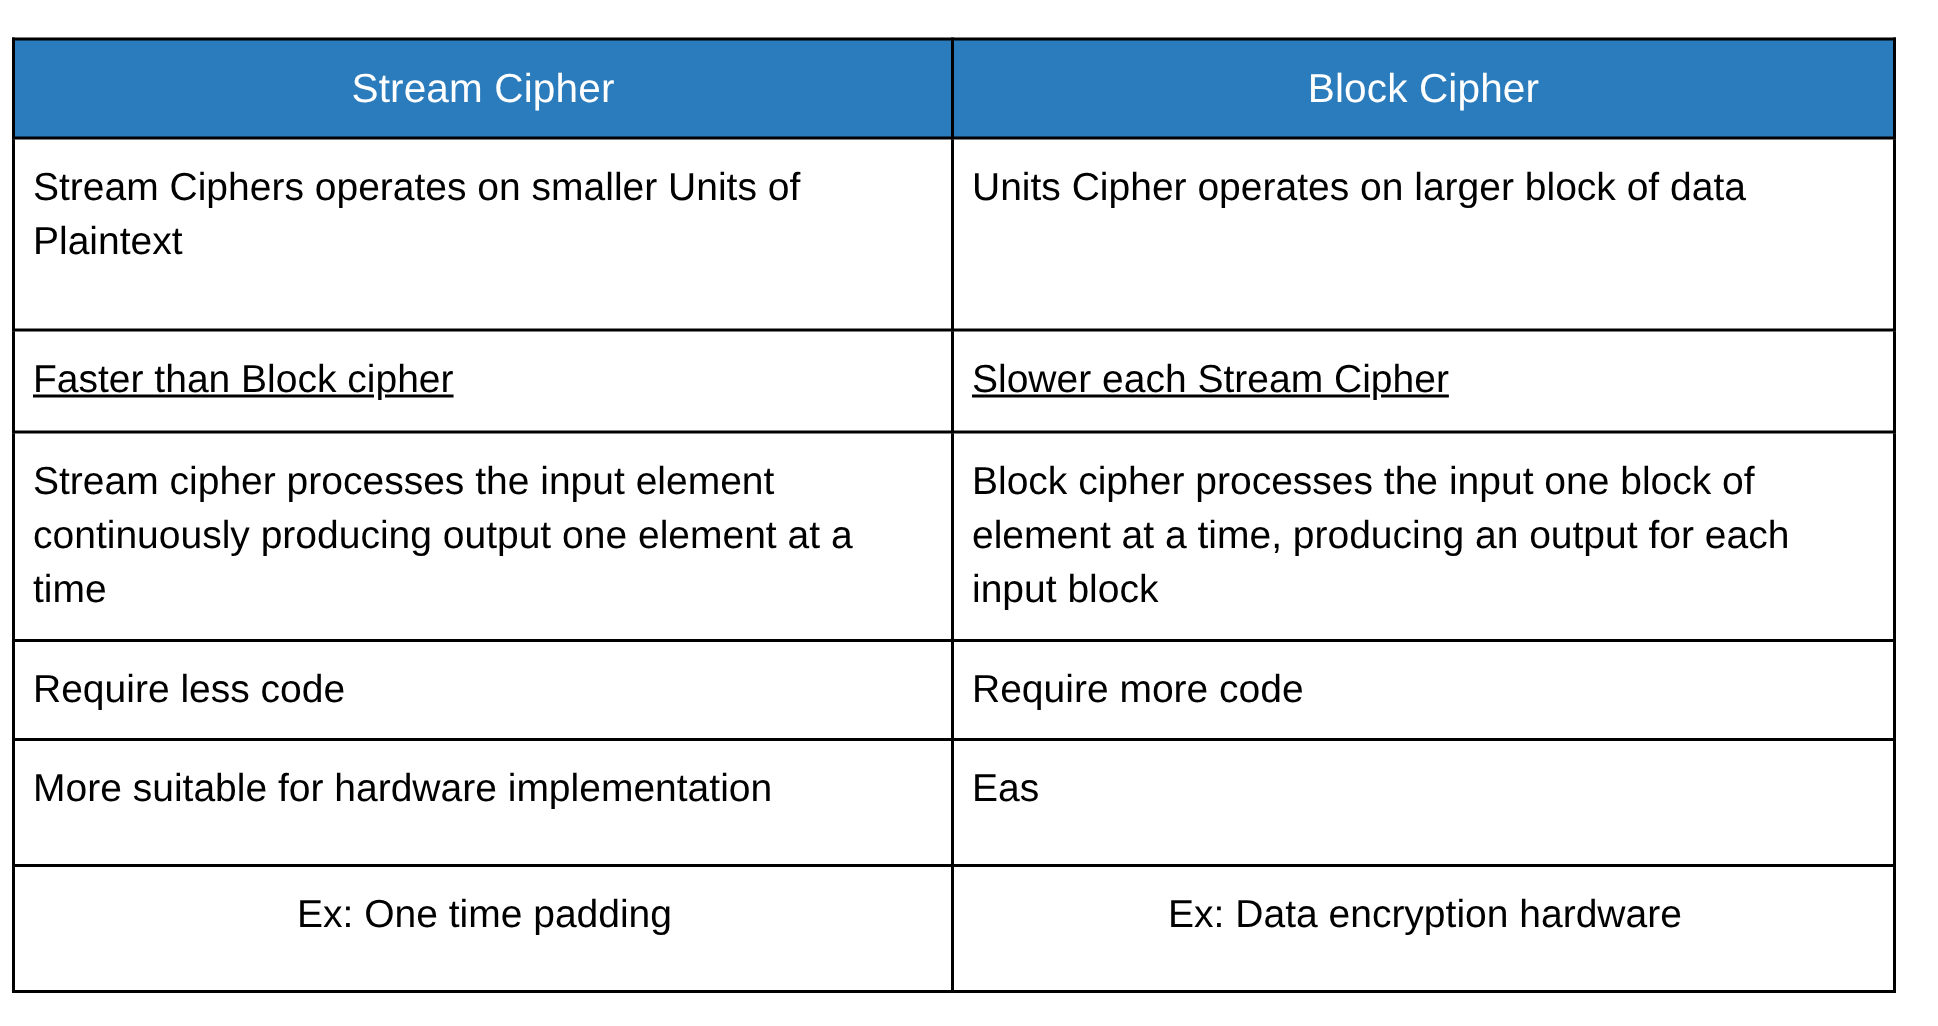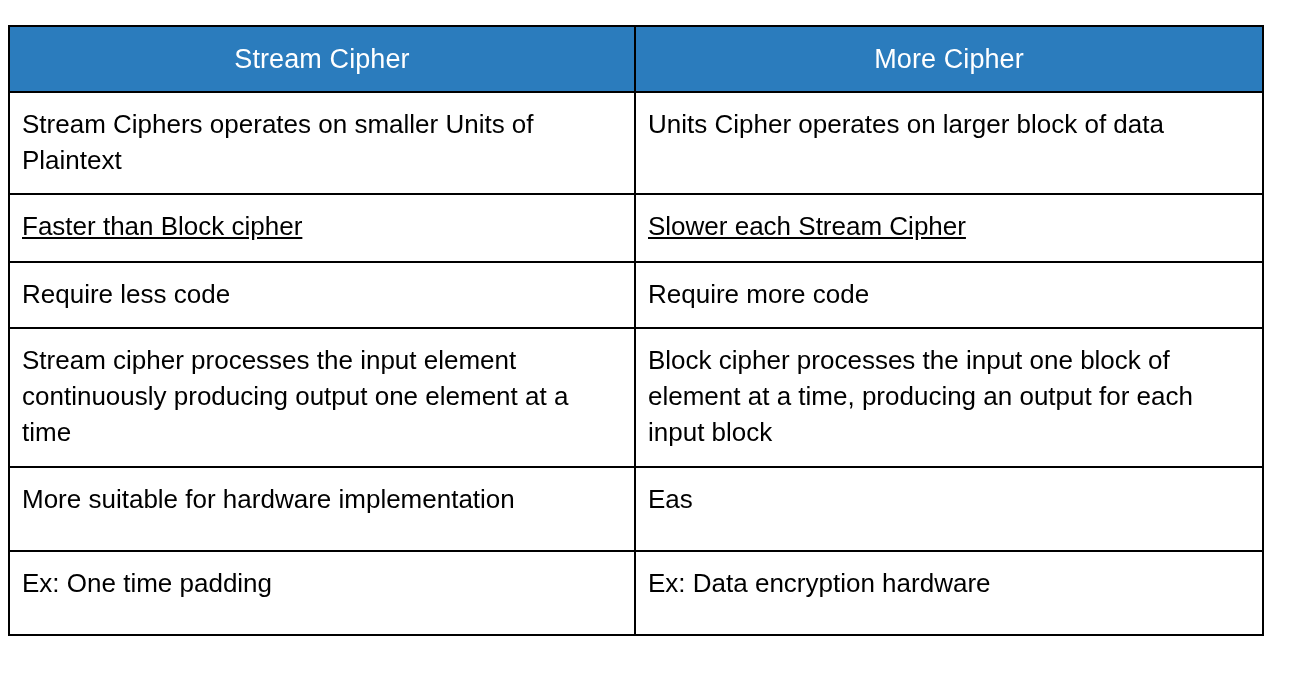--- a/index.html
+++ b/index.html
@@ -59,78 +59,78 @@
     text-align: left;
     padding: 13px 10px 13px 12px;
   }
 
   .cell-text {
     display: block;
     white-space: pre-line;
   }
 
   
-  tr[data-name="table-row"][data-row="0"] td { height: 102px; }
+  tr[data-name="table-row"][data-row="0"] td { height: 128px; }
   tr[data-name="table-row"][data-row="1"] td { height: 68px; text-decoration: underline; }
   tr[data-name="table-row"][data-row="2"] td { height: 139px; }
   tr[data-name="table-row"][data-row="3"] td { height: 66px; }
   tr[data-name="table-row"][data-row="4"] td { height: 84px; }
-  tr[data-name="table-row"][data-row="5"] td { height: 84px; }
+  tr[data-name="table-row"][data-row="5"] td { height: 84px; text-align: center; }
   tr[data-name="table-row"][data-row="6"] td { height: 67px; }
 </style>
 </head>
 <body>
 
 <div class="page" data-name="page-root">
   <table class="comparison-table" data-name="cipher-comparison-table">
     <colgroup>
       <col class="col-left">
       <col class="col-right">
     </colgroup>
     <thead data-name="table-header">
       <tr data-name="table-header-row">
         <th data-name="column-header-stream-cipher">
           <span class="cell-text" data-name="column-header-stream-cipher-label">Stream Cipher</span>
         </th>
         <th data-name="column-header-block-cipher">
-          <span class="cell-text" data-name="column-header-block-cipher-label">More Cipher</span>
+          <span class="cell-text" data-name="column-header-block-cipher-label">Block Cipher</span>
         </th>
       </tr>
     </thead>
     <tbody data-name="table-body">
       <tr data-name="table-row" data-row="0">
         <td data-name="table-cell-stream">
           <span class="cell-text" data-name="table-cell-text">Stream Ciphers operates on smaller Units of Plaintext</span>
         </td>
         <td data-name="table-cell-block">
           <span class="cell-text" data-name="table-cell-text">Units Cipher operates on larger block of data</span>
         </td>
       </tr>
       <tr data-name="table-row" data-row="1">
         <td data-name="table-cell-stream">
           <span class="cell-text" data-name="table-cell-text">Faster than Block cipher</span>
         </td>
         <td data-name="table-cell-block">
           <span class="cell-text" data-name="table-cell-text">Slower each Stream Cipher</span>
         </td>
       </tr>
+      <tr data-name="table-row" data-row="2">
+        <td data-name="table-cell-stream">
+          <span class="cell-text" data-name="table-cell-text">Stream cipher processes the input element continuously producing output one element at a time</span>
+        </td>
+        <td data-name="table-cell-block">
+          <span class="cell-text" data-name="table-cell-text">Block cipher processes the input one block of element at a time, producing an output for each input block</span>
+        </td>
+      </tr>
       <tr data-name="table-row" data-row="3">
         <td data-name="table-cell-stream">
           <span class="cell-text" data-name="table-cell-text">Require less code</span>
         </td>
         <td data-name="table-cell-block">
           <span class="cell-text" data-name="table-cell-text">Require more code</span>
-        </td>
-      </tr>
-      <tr data-name="table-row" data-row="2">
-        <td data-name="table-cell-stream">
-          <span class="cell-text" data-name="table-cell-text">Stream cipher processes the input element continuously producing output one element at a time</span>
-        </td>
-        <td data-name="table-cell-block">
-          <span class="cell-text" data-name="table-cell-text">Block cipher processes the input one block of element at a time, producing an output for each input block</span>
         </td>
       </tr>
       <tr data-name="table-row" data-row="4">
         <td data-name="table-cell-stream">
           <span class="cell-text" data-name="table-cell-text">More suitable for hardware implementation</span>
         </td>
         <td data-name="table-cell-block">
           <span class="cell-text" data-name="table-cell-text">Eas</span>
         </td>
       </tr>

